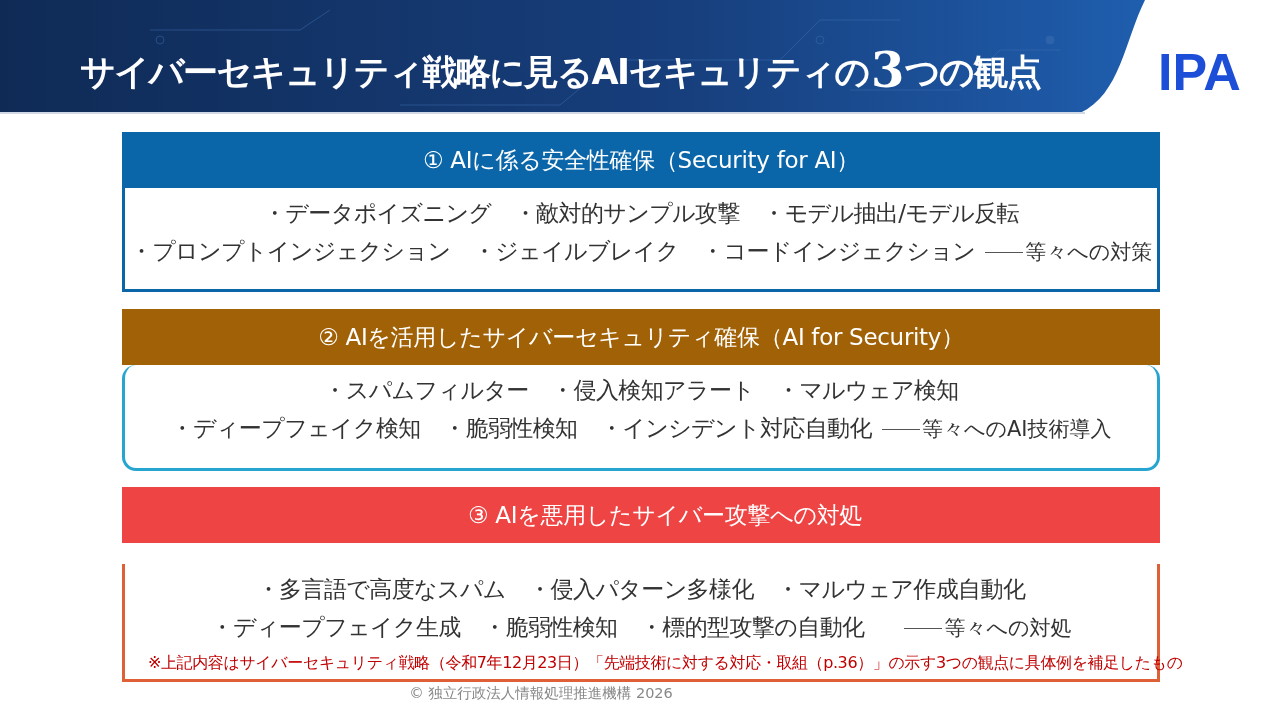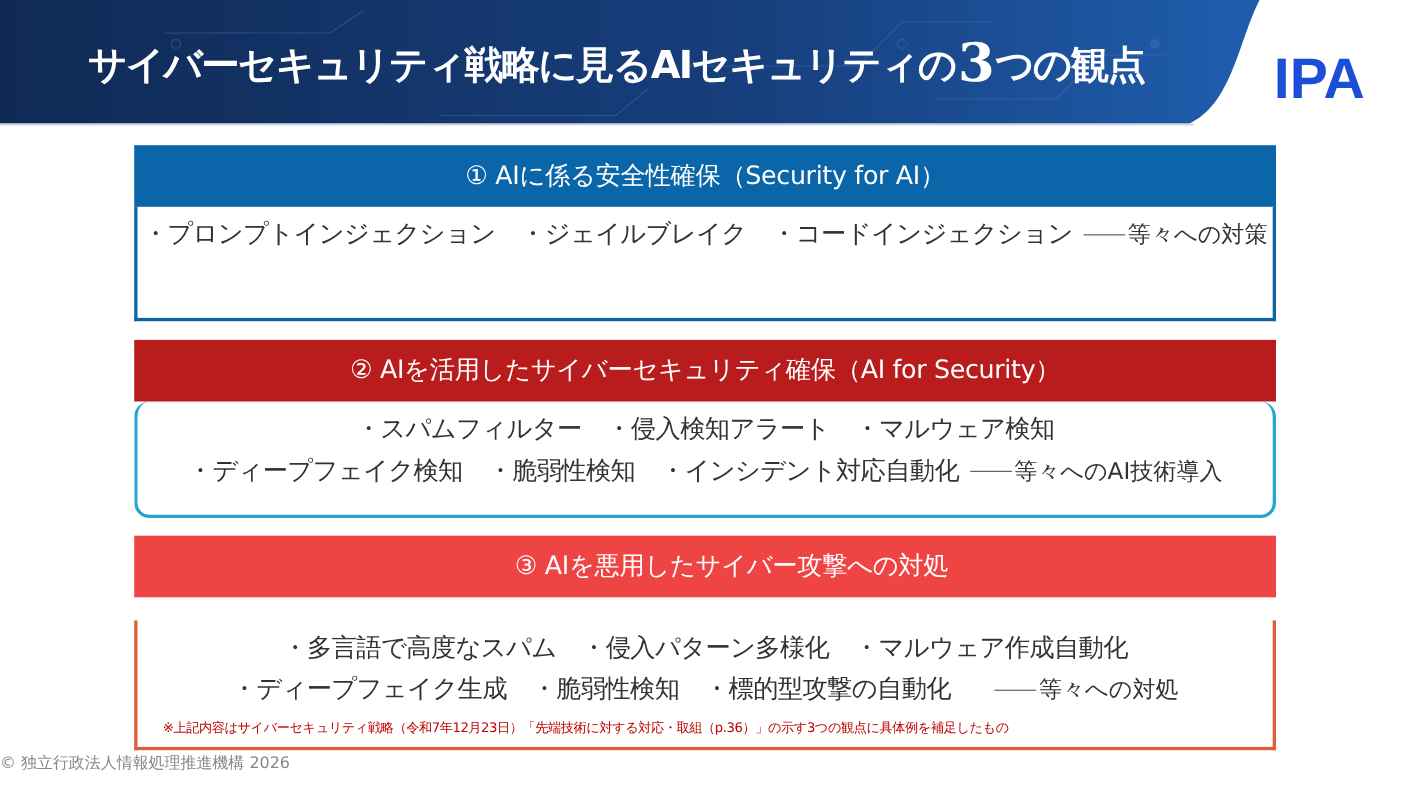--- a/index.html
+++ b/index.html
@@ -1,38 +1,38 @@
 <!DOCTYPE html>
 <html><head>
 <meta charset="utf-8">
 <style>
   html, body { margin:0; padding:0; }
   body { width:1280px; height:720px; background:#ffffff; position:relative; overflow:hidden;
          font-family:"DejaVu Sans","Liberation Sans",sans-serif; }
   .banner { position:absolute; left:0; top:0; width:1280px; height:116px; }
   .banner svg { position:absolute; left:0; top:0; }
   .title { position:absolute; left:80px; top:40px; height:60px; color:#ffffff; font-weight:bold;
-           font-size:35px; letter-spacing:-1.5px; white-space:nowrap; line-height:36px; }
+           font-size:35px; letter-spacing:-1.5px; white-space:nowrap; line-height:60px; }
   .title .big3 { font-family:"DejaVu Serif","Liberation Serif",serif; font-size:48px; font-weight:bold; vertical-align:-3px; margin:0 2px; }
   .logo { position:absolute; left:1158px; top:44px; color:#1d4ed8; font-family:"Liberation Sans",sans-serif;
           font-size:52px; font-weight:bold; letter-spacing:0px; line-height:56px; }
 
   .card { position:absolute; left:122px; width:1038px; box-sizing:border-box; background:#fff; }
   .card .head { color:#fff; font-size:23px; text-align:center; line-height:56px; height:56px; white-space:nowrap; letter-spacing:-0.3px; }
   .card .body { box-sizing:border-box; border-style:solid; border-width:0 3px 3px 3px; padding-top:6px; }
   .card .line { text-align:center; font-size:23px; color:#333; line-height:38px; height:38px; white-space:nowrap; letter-spacing:-0.6px; }
   .card .line .tail { font-size:21px; color:#333; margin-left:10px; letter-spacing:0; }
   .card .line .dash { display:inline-block; width:38px; height:1px; background:#555; vertical-align:6px; margin-right:2px; }
 
   #c1 { top:132px; }  #c1 .head { background:#0a66a8; } #c1 .body { border-color:#0a66a8; height:104px; }
-  #c2 { top:309px; }  #c2 .head { background:#b91c1c; } #c2 .body { border-color:#26a5d1; height:106px;border-radius:14px; }
+  #c2 { top:309px; }  #c2 .head { background:#a16207; } #c2 .body { border-color:#26a5d1; height:106px;border-radius:14px; }
   #c3 { top:487px; }  #c3 .head { background:#ef4444;padding-left:48px; } #c3 .body { border-color:#df5f37; height:118px;margin-top:21px; }
 
-  .note { position:absolute; left:148px; top:653px; font-size:12px; color:#c00000; white-space:nowrap; letter-spacing:-0.4px; }
-  .copyright { position:absolute; left:0; width:1082px; top:684px; font-size:14.5px; color:#888; white-space:nowrap; }
+  .note { position:absolute; left:148px; top:653px; font-size:16px; color:#c00000; white-space:nowrap; letter-spacing:-0.4px; }
+  .copyright { position:absolute; left:0; width:1082px; top:684px; text-align:center; font-size:14.5px; color:#888; white-space:nowrap; }
 </style>
 </head>
 <body>
 
 <div class="banner">
   <svg width="1280" height="116" viewBox="0 0 1280 116">
     <defs>
       <linearGradient id="bg" x1="0" y1="0" x2="1" y2="0">
         <stop offset="0" stop-color="#0f2a55"></stop>
         <stop offset="0.6" stop-color="#173f7d"></stop>
@@ -52,20 +52,21 @@
     </g>
     <line x1="0" y1="113" x2="1085" y2="113" stroke="#d0d8e4" stroke-width="2"></line>
   </svg>
   <div class="title"><span>サイバーセキュリティ戦略に見るAIセキュリティの</span><span class="big3">3</span><span>つの観点</span></div>
 </div>
 <div class="logo">IPA</div>
 
 <div class="card" id="c1">
   <div class="head">① AIに係る安全性確保（Security for AI）</div>
   <div class="body">
+    <div class="line"><span>・データポイズニング　・敵対的サンプル攻撃　・モデル抽出/モデル反転</span></div>
     <div class="line"><span>・プロンプトインジェクション　・ジェイルブレイク　・コードインジェクション</span><span class="tail"><span class="dash"></span><span>等々への対策</span></span></div>
   </div>
 </div>
 
 <div class="card" id="c2">
   <div class="head">② AIを活用したサイバーセキュリティ確保（AI for Security）</div>
   <div class="body">
     <div class="line"><span>・スパムフィルター　・侵入検知アラート　・マルウェア検知</span></div>
     <div class="line"><span>・ディープフェイク検知　・脆弱性検知　・インシデント対応自動化</span><span class="tail"><span class="dash"></span><span>等々へのAI技術導入</span></span></div>
   </div>

